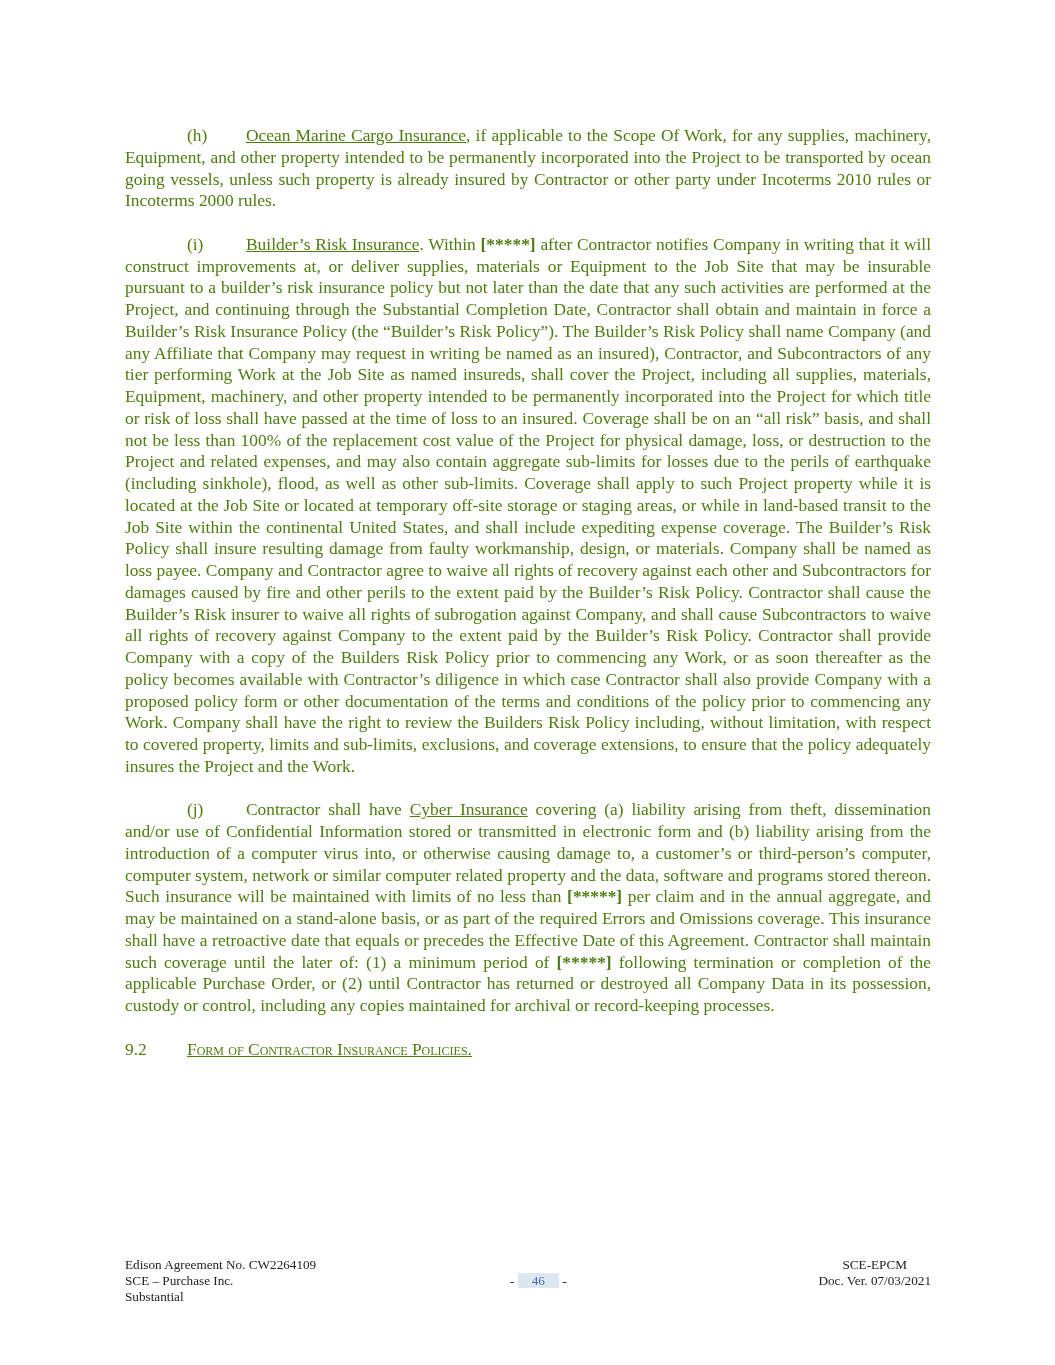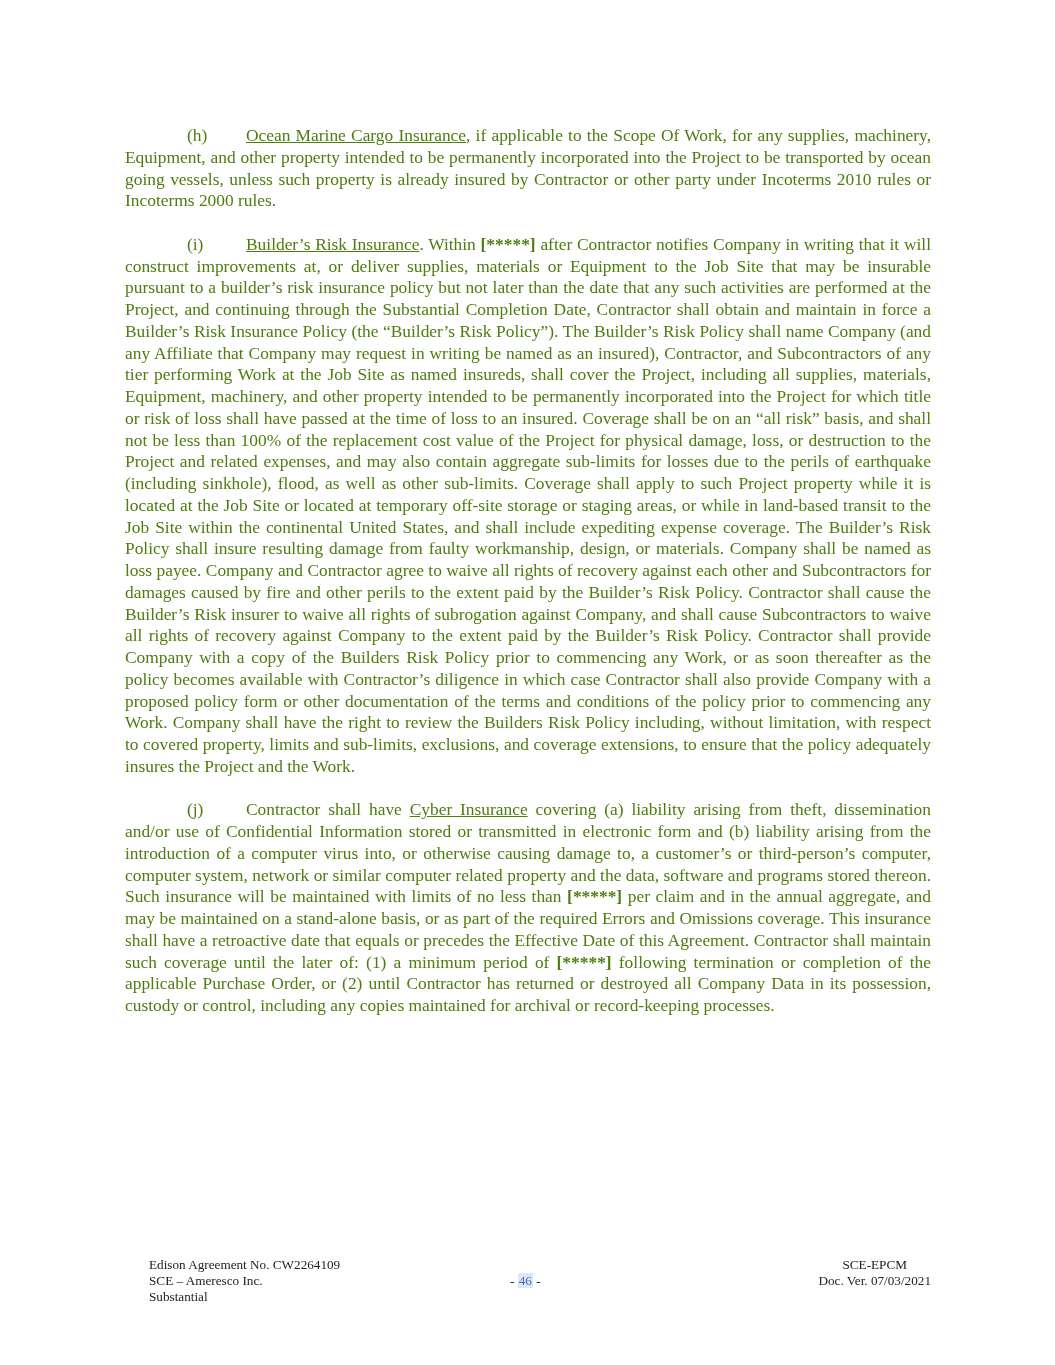--- a/index.html
+++ b/index.html
@@ -13,50 +13,53 @@
   .para .label { display: inline-block; width: 59px; text-indent: 0; }
   .u { text-decoration: underline; }
   .b { font-weight: bold; }
   .section { margin: 0 0 21.75px 0; }
   .section .num { display: inline-block; width: 62px; }
   .section .title { text-decoration: underline; font-variant: small-caps; font-size: 17.4px; }
   .footer {
     position: absolute; left: 125px; top: 1257px; width: 806px;
     font-family: "Liberation Serif", serif; font-size: 13.2px; line-height: 16px; color: #222;
   }
-  .footer .left { position: absolute; left: 0; top: 0; margin-left: 24px; }
+  .footer .left { position: absolute; left: 0; top: 0; }
   .footer .right { position: absolute; right: 0; top: 0; text-align: center; }
   .footer .center { position: absolute; left: 385px; top: 16px; }
-  .pnum { background: #dde6f3; color: #4a6aa8; padding: 0 1px; }
+  .pnum { background: #dde6f3; color: #4a6aa8; padding: 0 14px; }
 </style>
 </head>
 <body>
 
 <div class="page">
 
   <p class="para">
     <span class="label">(h)</span><span class="u">Ocean Marine Cargo Insurance</span><span>, if applicable to the Scope Of Work, for any supplies, machinery, Equipment, and other property intended to be permanently incorporated into the Project to be transported by ocean going vessels, unless such property is already insured by Contractor or other party under Incoterms 2010 rules or Incoterms 2000 rules.</span>
   </p>
 
   <p class="para">
     <span class="label">(i)</span><span class="u">Builder’s Risk Insurance</span><span>.  Within </span><span class="b">[*****]</span><span> after Contractor notifies Company in writing that it will construct improvements at, or deliver supplies, materials or Equipment to the Job Site that may be insurable pursuant to a builder’s risk insurance policy but not later than the date that any such activities are performed at the Project, and continuing through the Substantial Completion Date, Contractor shall obtain and maintain in force a Builder’s Risk Insurance Policy (the “Builder’s Risk Policy”).  The Builder’s Risk Policy shall name Company (and any Affiliate that Company may request in writing be named as an insured), Contractor, and Subcontractors of any tier performing Work at the Job Site as named insureds, shall cover the Project, including all supplies, materials, Equipment, machinery, and other property intended to be permanently incorporated into the Project for which title or risk of loss shall have passed at the time of loss to an insured. Coverage shall be on an “all risk” basis, and shall not be less than 100% of the replacement cost value of the Project for physical damage, loss, or destruction to the Project and related expenses, and may also contain aggregate sub-limits for losses due to the perils of earthquake (including sinkhole), flood, as well as other sub-limits. Coverage shall apply to such Project property while it is located at the Job Site or located at temporary off-site storage or staging areas, or while in land-based transit to the Job Site within the continental United States, and shall include expediting expense coverage.  The Builder’s Risk Policy shall insure resulting damage from faulty workmanship, design, or materials.  Company shall be named as loss payee.  Company and Contractor agree to waive all rights of recovery against each other and Subcontractors for damages caused by fire and other perils to the extent paid by the Builder’s Risk Policy.  Contractor shall cause the Builder’s Risk insurer to waive all rights of subrogation against Company, and shall cause Subcontractors to waive all rights of recovery against Company to the extent paid by the Builder’s Risk Policy.  Contractor shall provide Company with a copy of the Builders Risk Policy prior to commencing any Work, or as soon thereafter as the policy becomes available with Contractor’s diligence in which case Contractor shall also provide Company with a proposed policy form or other documentation of the terms and conditions of the policy prior to commencing any Work.  Company shall have the right to review the Builders Risk Policy including, without limitation, with respect to covered property, limits and sub-limits, exclusions, and coverage extensions, to ensure that the policy adequately insures the Project and the Work.</span>
   </p>
 
   <p class="para">
     <span class="label">(j)</span><span>Contractor shall have </span><span class="u">Cyber Insurance</span><span> covering (a) liability arising from theft, dissemination and/or use of Confidential Information stored or transmitted in electronic form and (b) liability arising from the introduction of a computer virus into, or otherwise causing damage to, a customer’s or third-person’s computer, computer system, network or similar computer related property and the data, software and programs stored thereon.  Such insurance will be maintained with limits of no less than </span><span class="b">[*****]</span><span> per claim and in the annual aggregate, and may be maintained on a stand-alone basis, or as part of the required Errors and Omissions coverage.  This insurance shall have a retroactive date that equals or precedes the Effective Date of this Agreement.  Contractor shall maintain such coverage until the later of:  (1) a minimum period of </span><span class="b">[*****]</span><span> following termination or completion of the applicable Purchase Order, or (2) until Contractor has returned or destroyed all Company Data in its possession, custody or control, including any copies maintained for archival or record-keeping processes.</span>
   </p>
 
+  <div class="section">
+    <span class="num">9.2</span><span class="title">Form of Contractor Insurance Policies.</span>
+  </div>
 
 
 </div>
 
 <div class="footer">
   <div class="left">
     <div>Edison Agreement No. CW2264109</div>
-    <div>SCE – Ameresco Inc.</div>
+    <div>SCE – Purchase Inc.</div>
     <div>Substantial</div>
   </div>
   <div class="center">
     <span>- </span><span class="pnum">46</span><span> -</span>
   </div>
   <div class="right">
     <div>SCE-EPCM</div>
     <div>Doc. Ver. 07/03/2021</div>
   </div>
 </div>

